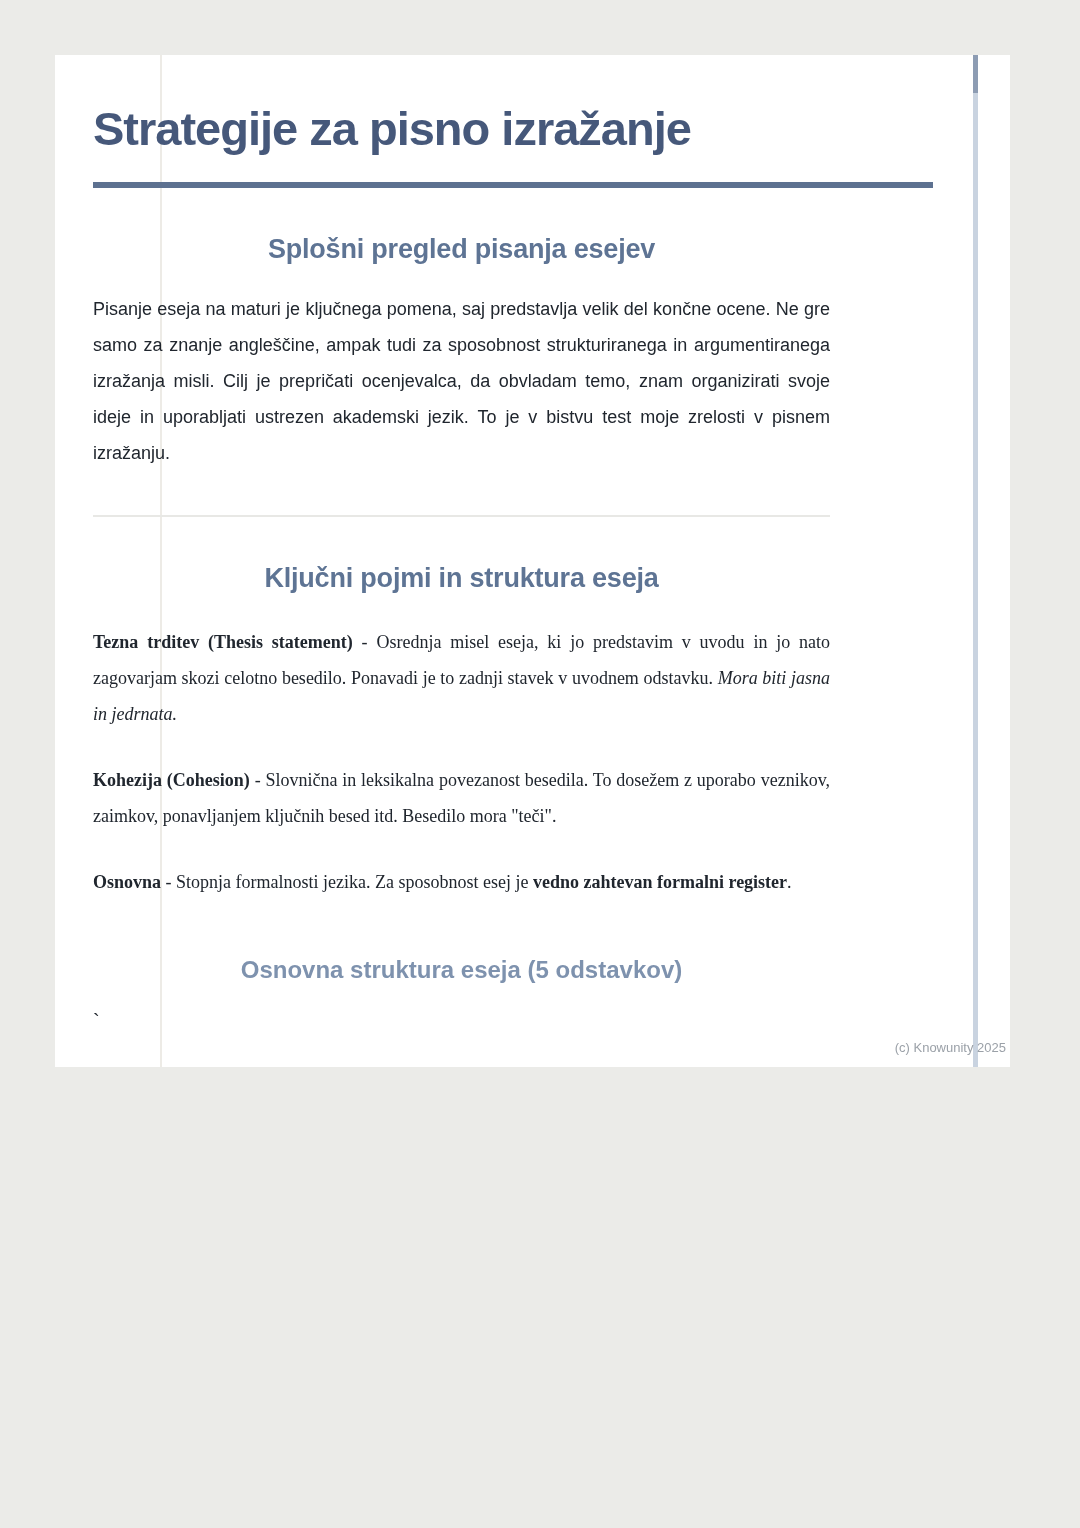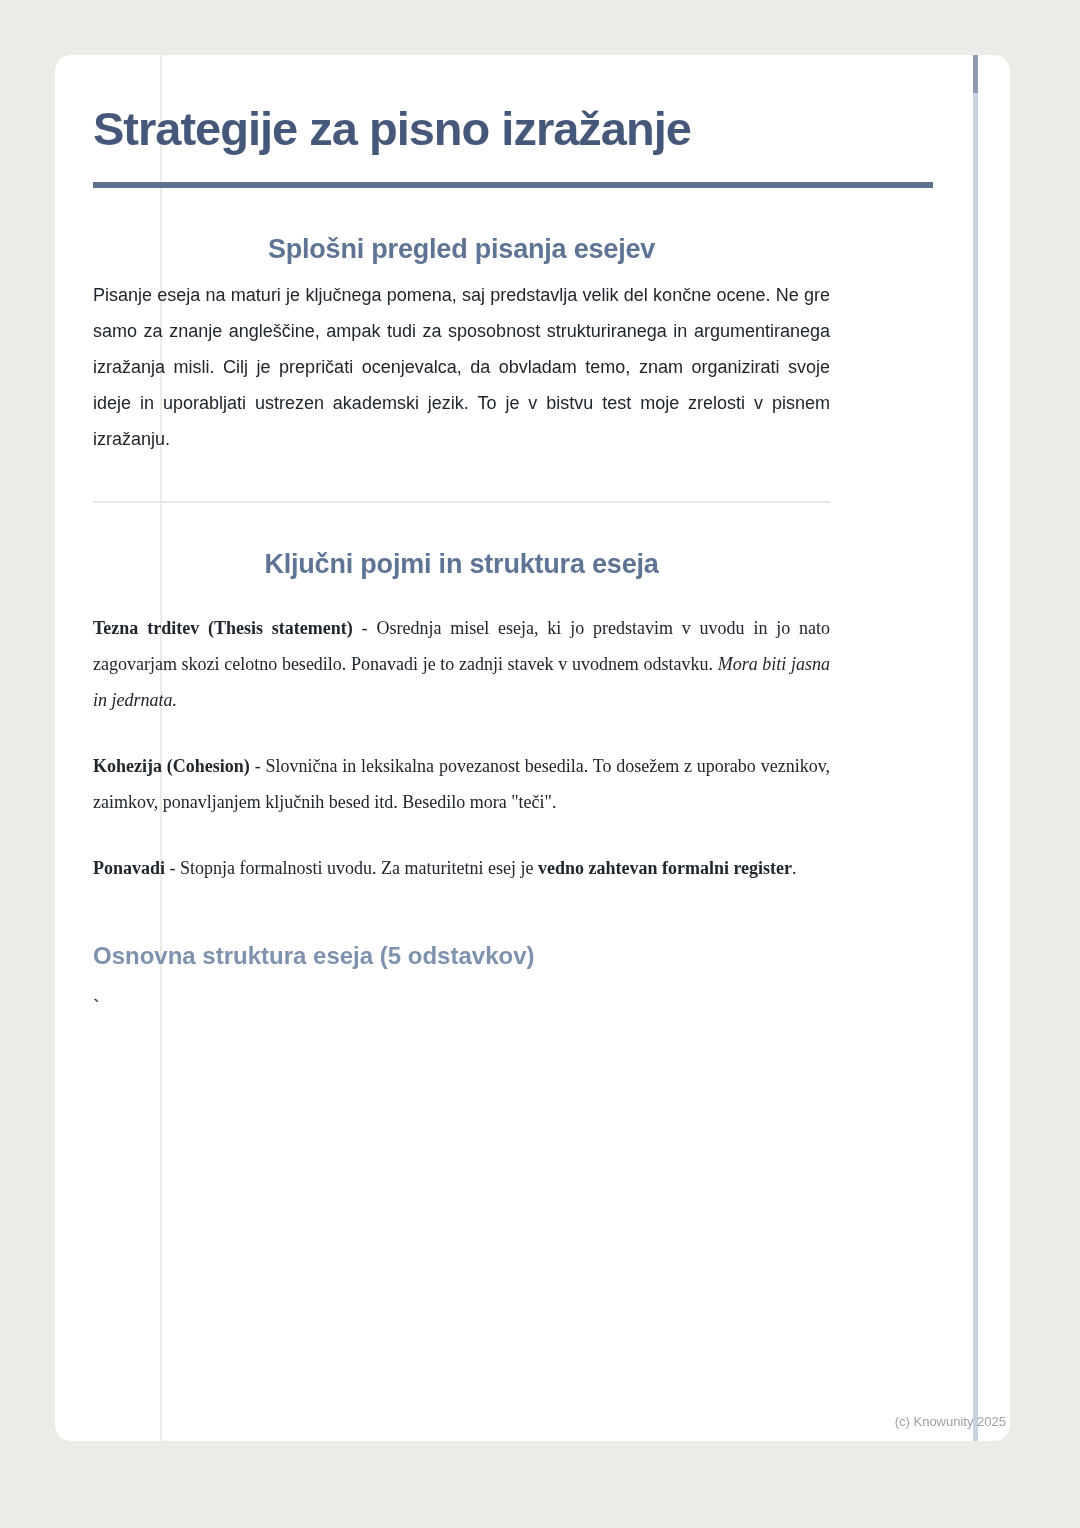--- a/index.html
+++ b/index.html
@@ -12,23 +12,22 @@
     background: #ebebe8;
     font-family: "Liberation Sans", sans-serif;
     position: relative;
     overflow: hidden;
   }
   .page {
     position: absolute;
     left: 55px;
     top: 55px;
     width: 955px;
-    height: 1386px;
+    height: 1012px;
     background: #ffffff;
-    border-radius: 16px;
   }
   .left-margin-line {
     position: absolute;
     left: 105px;
     top: 0;
     width: 2px;
     height: 100%;
     background: #edebe6;
     z-index: 0;
   }
@@ -72,21 +71,21 @@
   }
   h2.section-heading {
     margin: 46px 0 0 0;
     font-size: 27px;
     font-weight: 700;
     color: #5e7494;
     letter-spacing: -0.2px;
     text-align: center;
   }
   p.body-par {
-    margin: 12px 0 0 0;
+    margin: 26px 0 0 0;
     font-size: 18px;
     line-height: 36px;
     color: #20262e;
     text-align: justify;
   }
   p.term-par {
     margin-top: 30px;
     font-family: Liberation Serif, serif;
   }
   .term {
@@ -103,20 +102,21 @@
     height: 2px;
     background: #e8e8e5;
     width: 737px;
     margin: 44px 0 0 0;
   }
   h3.sub-heading {
     margin: 56px 0 0 0;
     font-size: 24px;
     font-weight: 600;
     color: #7e92ae;
+    text-align: center;
   }
   .stray-char {
     margin-top: 26px;
     font-size: 20px;
     color: #20262e;
   }
   .footer-credit {
     position: absolute;
     right: 4px;
     bottom: 12px;
@@ -154,22 +154,22 @@
     </p>
 
 
     <p class="body-par term-par">
       <span class="term">Kohezija (Cohesion)</span>
       <span>- Slovnična in leksikalna povezanost besedila. To dosežem z uporabo veznikov, zaimkov, ponavljanjem ključnih besed itd. Besedilo mora "teči".</span>
     </p>
 
 
     <p class="body-par term-par">
-      <span class="term">Ponavadi</span>
-      <span>- Stopnja formalnosti uvodu. Za maturitetni esej je</span>
+      <span class="term">Osnovna</span>
+      <span>- Stopnja formalnosti jezika. Za sposobnost esej je</span>
       <span class="bold-tail">vedno zahtevan formalni register</span><span>.</span>
     </p>
 
     <h3 class="sub-heading">Osnovna struktura eseja (5 odstavkov)</h3>
 
     <div class="stray-char">`</div>
 
   </div>
 
   <div class="footer-credit">(c) Knowunity 2025</div>

